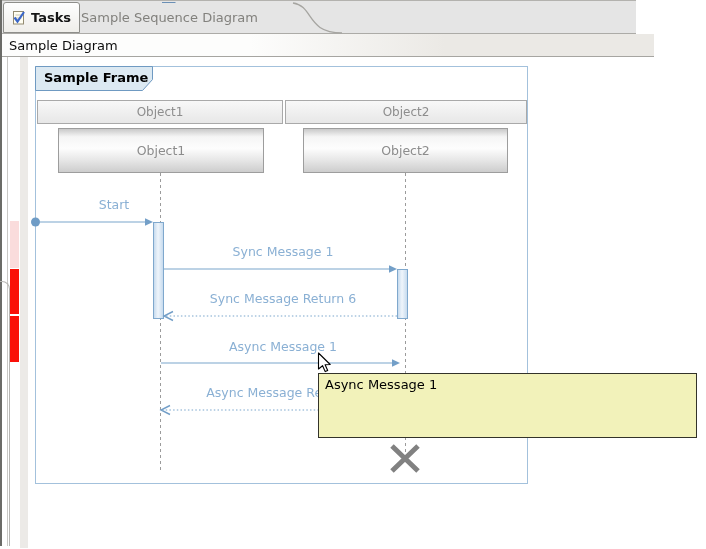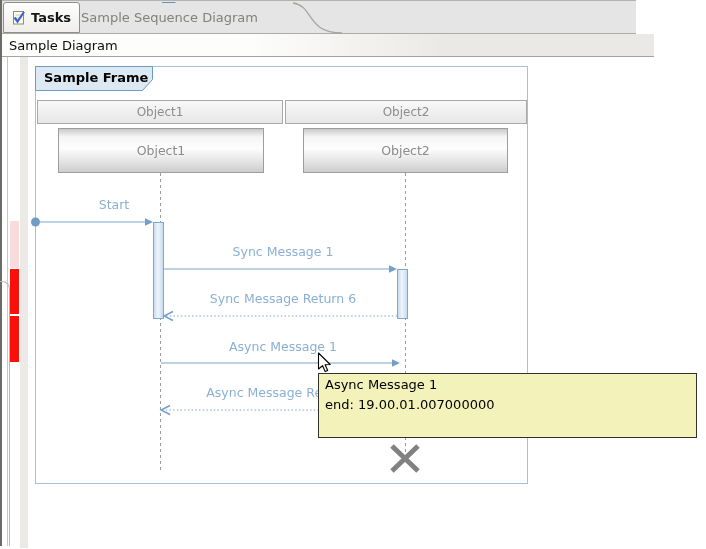--- a/index.html
+++ b/index.html
@@ -174,20 +174,19 @@
   </svg>
 
   <div class="mlabel mlabel-start">Start</div>
   <div class="mlabel mlabel-sync1">Sync Message 1</div>
   <div class="mlabel mlabel-syncret">Sync Message Return 6</div>
   <div class="mlabel mlabel-async1">Async Message 1</div>
   <div class="mlabel mlabel-asyncret">Async Message Return 1</div>
 
   <div class="tooltip">
     <div>Async Message 1</div>
-    <div>end: 19.00.01.007000000</div>
   </div>
 
   <svg class="cursor" width="17" height="22">
     <path d="M1.5,1 L1.5,17 L5.6,13.7 L8.2,19.6 L10.7,18.5 L8.1,12.7 L13.2,12.5 Z" fill="#ffffff" stroke="#000000" stroke-width="1.1" stroke-linejoin="round"></path>
   </svg>
 
 </div>
 
 </body></html>

